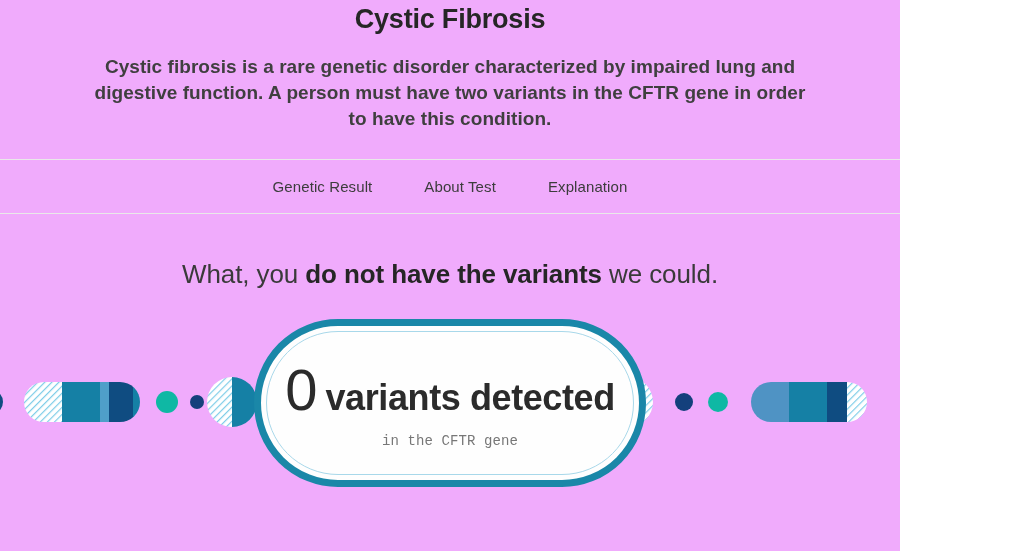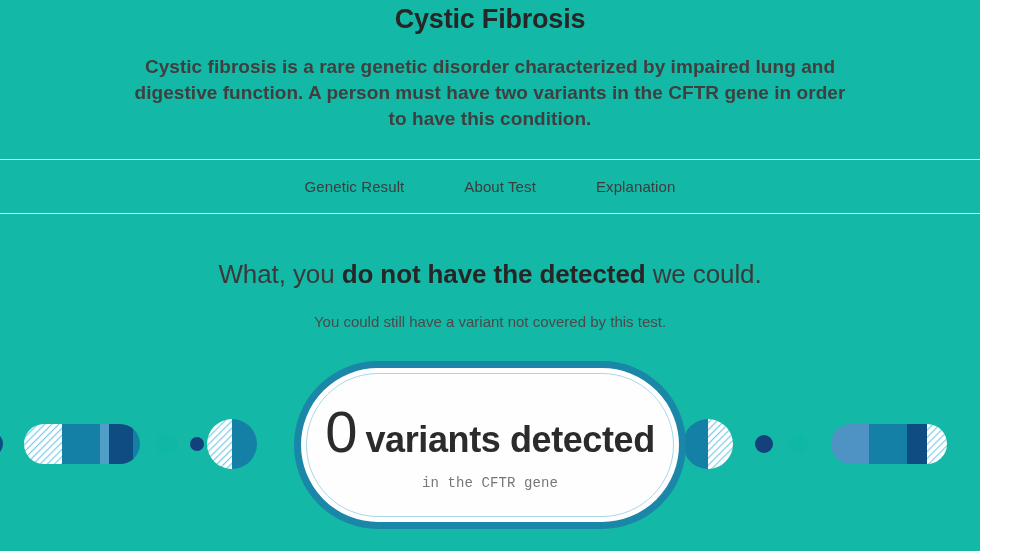--- a/index.html
+++ b/index.html
@@ -11,23 +11,23 @@
   }
   body {
     background: #ffffff;
     font-family: "Liberation Sans", sans-serif;
     color: #333333;
     -webkit-font-smoothing: antialiased;
   }
 
   .page {
     position: relative;
-    width: 980px;
+    width: 900px;
     height: 551px;
-    background: #14b8a6;
+    background: #f0abfc;
   }
 
   
   .header {
     padding-top: 0;
     text-align: center;
   }
   .page-title {
     font-size: 27px;
     font-weight: bold;
@@ -49,21 +49,21 @@
 
   
   .nav {
     margin-top: 27px;
     border-top: 1px solid #e9e9e9;
     border-bottom: 1px solid #e9e9e9;
     height: 55px;
     display: flex;
     align-items: center;
     justify-content: center;
-    gap: 8px;
+    gap: 0px;
   }
   .nav-item {
     font-size: 15px;
     color: #3c3c3c;
     padding: 0 26px;
     line-height: 55px;
     cursor: pointer;
     white-space: nowrap;
     letter-spacing: 0.1px;
   }
@@ -175,22 +175,21 @@
     <p class="page-subtitle">Cystic fibrosis is a rare genetic disorder characterized by impaired lung and digestive function. A person must have two variants in the CFTR gene in order to have this condition.</p>
   </div>
 
   <nav class="nav">
     <div class="nav-item">Genetic Result</div>
     <div class="nav-item">About Test</div>
     <div class="nav-item">Explanation</div>
   </nav>
 
   <div class="result-block">
-    <div class="result-headline"><span>What, you </span><b>do not have the detected</b><span> we could.</span></div>
-    <div class="result-note">You could still have a variant not covered by this test.</div>
+    <div class="result-headline"><span>What, you </span><b>do not have the variants</b><span> we could.</span></div>
   </div>
 
   <div class="badge-row">
 
     <svg class="deco deco-left" viewBox="0 0 330 200">
       <defs>
         <pattern id="hatchL" width="5" height="5" patternTransform="rotate(45)" patternUnits="userSpaceOnUse">
           <rect width="5" height="5" fill="#ffffff"></rect>
           <line x1="0" y1="0" x2="0" y2="5" stroke="#7fcde8" stroke-width="2.4"></line>
         </pattern>

